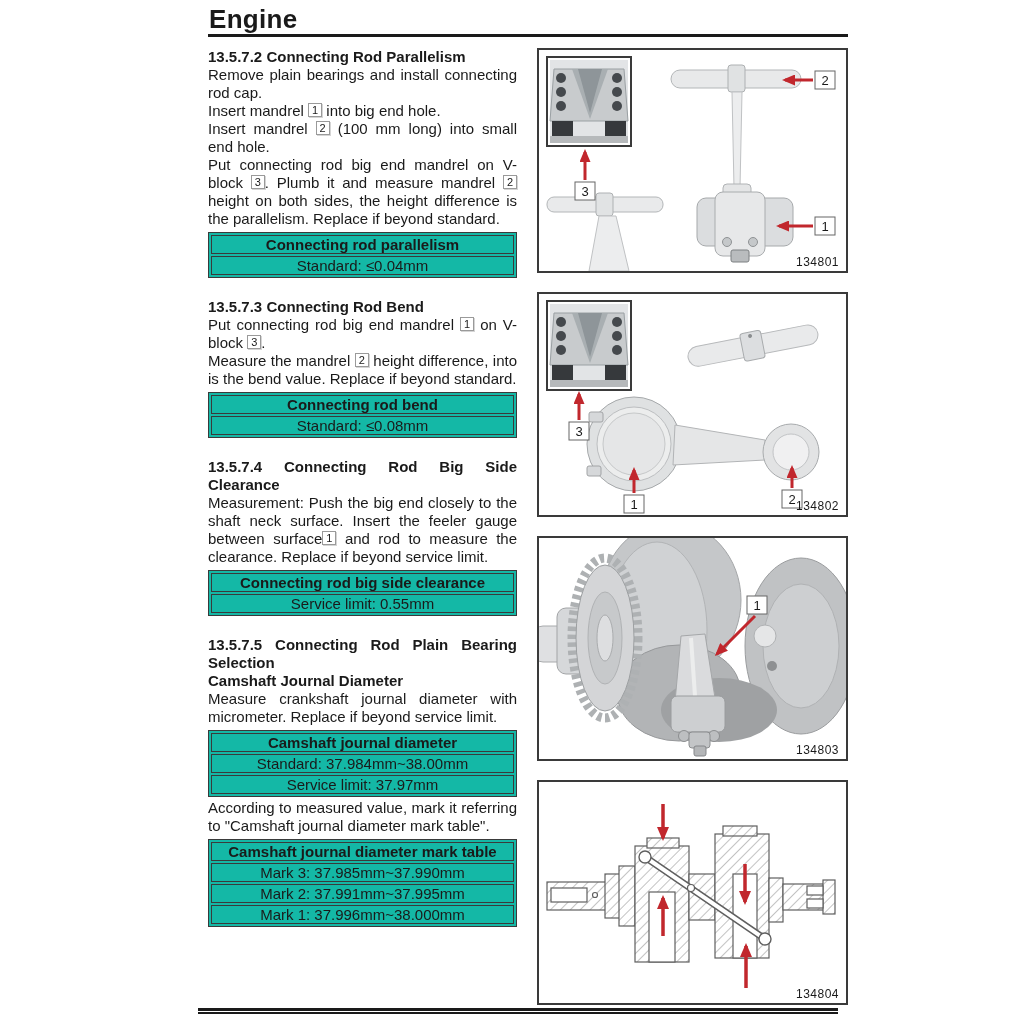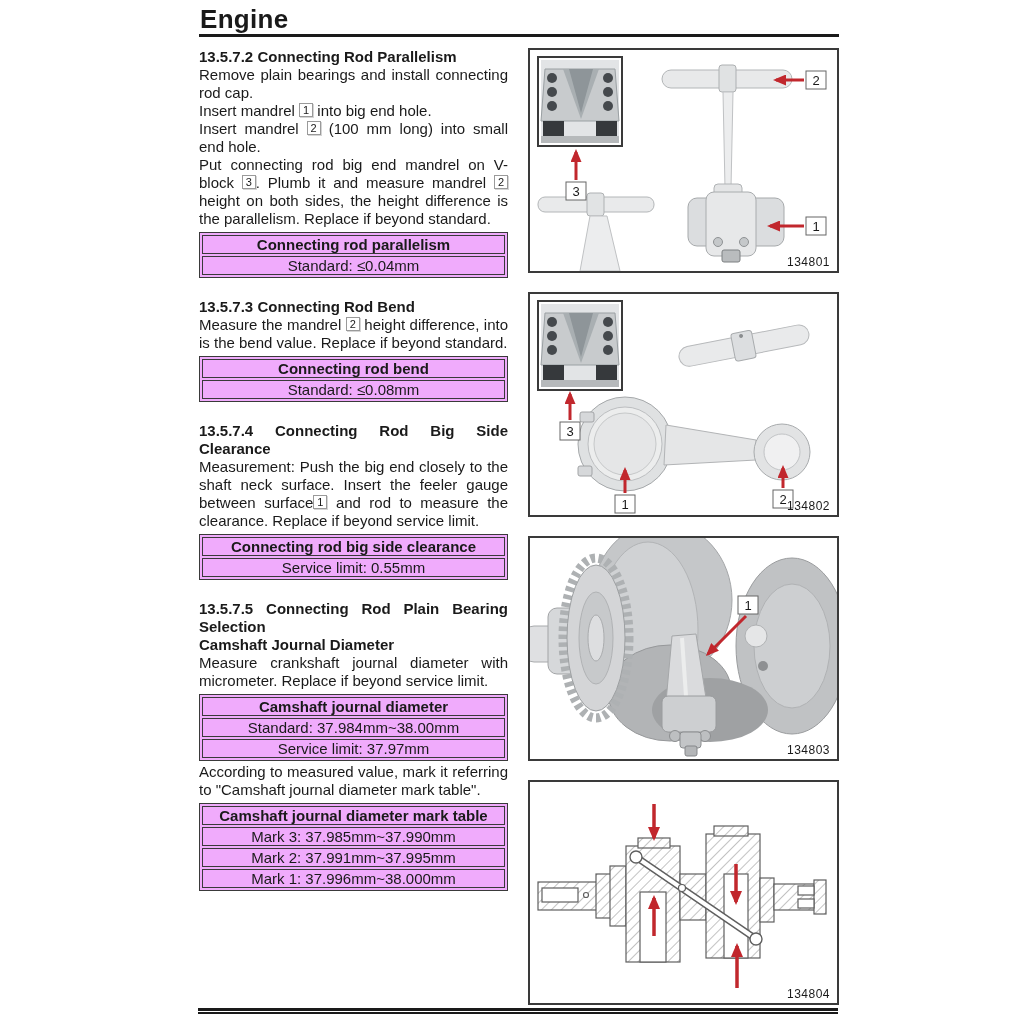--- a/index.html
+++ b/index.html
@@ -1,36 +1,36 @@
 <!DOCTYPE html>
 <html><head>
 <meta charset="utf-8">
 <style>
   html,body { margin:0; padding:0; }
   body {
     width:1024px; height:1024px; background:#ffffff; position:relative;
     font-family:"Liberation Sans", sans-serif; color:#1a1a1a;
     -webkit-font-smoothing:antialiased; overflow:hidden;
   }
-  .page { position:absolute; left:199px; top:6px; width:640px; }
+  .page { position:absolute; left:208px; top:6px; width:640px; }
   h1.page-title { font-size:26px; font-weight:bold; margin:0 0 0 1px; letter-spacing:0.3px; line-height:26px; }
   .title-rule { height:3px; background:#1a1a1a; margin-top:2px; }
   .columns { display:flex; margin-top:11px; }
   .col-left  { width:309px; }
   .col-right { width:311px; margin-left:20px; }
   section { margin:0 0 20px 0; }
   h2.sec-heading { font-size:15px; font-weight:bold; margin:0; line-height:18px; text-align:justify; }
   h3.sub-heading { font-size:15px; font-weight:bold; margin:0; line-height:18px; }
   p.body-p { margin:0; font-size:15px; line-height:18px; text-align:justify; }
   .refbox {
     display:inline-block; font-size:11px; line-height:12px; padding:0 3px;
     border:1px solid #9a9a9a; box-shadow:1px 1px 0 #d5d5d5; background:#fff;
     vertical-align:2px; color:#1a1a1a;
   }
-  .spec-table { border:1px solid #3a3a3a; padding:2px; margin-top:4px; background:#f0abfc; }
+  .spec-table { border:1px solid #3a3a3a; padding:2px; margin-top:4px; background:#14b8a6; }
   .t-head, .t-row {
     border:1px solid #3a3a3a; text-align:center; font-size:15px; line-height:17px; padding:0 2px;
   }
   .t-head { font-weight:bold; }
   .t-row { margin-top:2px; }
   .fig {
     position:relative; box-sizing:border-box; border:2px solid #3a3a3a;
     width:311px; height:225px; margin:0 0 19px 0; background:#fff;
   }
   .fig:last-child { margin-bottom:0; }
@@ -59,20 +59,21 @@
         <p class="body-p"><span>Insert mandrel </span><span class="refbox">2</span><span> (100 mm long) into small end hole.</span></p>
         <p class="body-p"><span>Put connecting rod big end mandrel on V-block </span><span class="refbox">3</span><span>. Plumb it and measure mandrel </span><span class="refbox">2</span><span> height on both sides, the height difference is the parallelism. Replace if beyond standard.</span></p>
         <div class="spec-table">
           <div class="t-head">Connecting rod parallelism</div>
           <div class="t-row">Standard: ≤0.04mm</div>
         </div>
       </section>
 
       <section>
         <h2 class="sec-heading">13.5.7.3 Connecting Rod Bend</h2>
+        <p class="body-p"><span>Put connecting rod big end mandrel </span><span class="refbox">1</span><span> on V-block </span><span class="refbox">3</span><span>.</span></p>
         <p class="body-p"><span>Measure the mandrel </span><span class="refbox">2</span><span> height difference, into is the bend value. Replace if beyond standard.</span></p>
         <div class="spec-table">
           <div class="t-head">Connecting rod bend</div>
           <div class="t-row">Standard: ≤0.08mm</div>
         </div>
       </section>
 
       <section>
         <h2 class="sec-heading">13.5.7.4 Connecting Rod Big Side Clearance</h2>
         <p class="body-p"><span>Measurement: Push the big end closely to the shaft neck surface. Insert the feeler gauge between surface</span><span class="refbox">1</span><span> and rod to measure the clearance. Replace if beyond service limit.</span></p>

